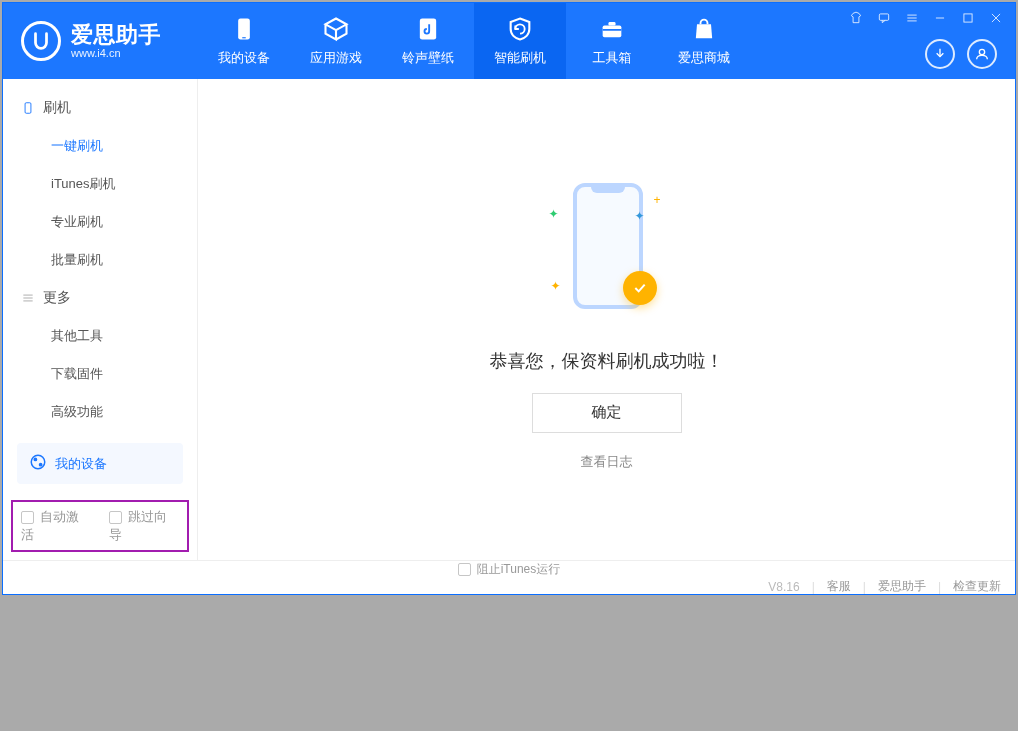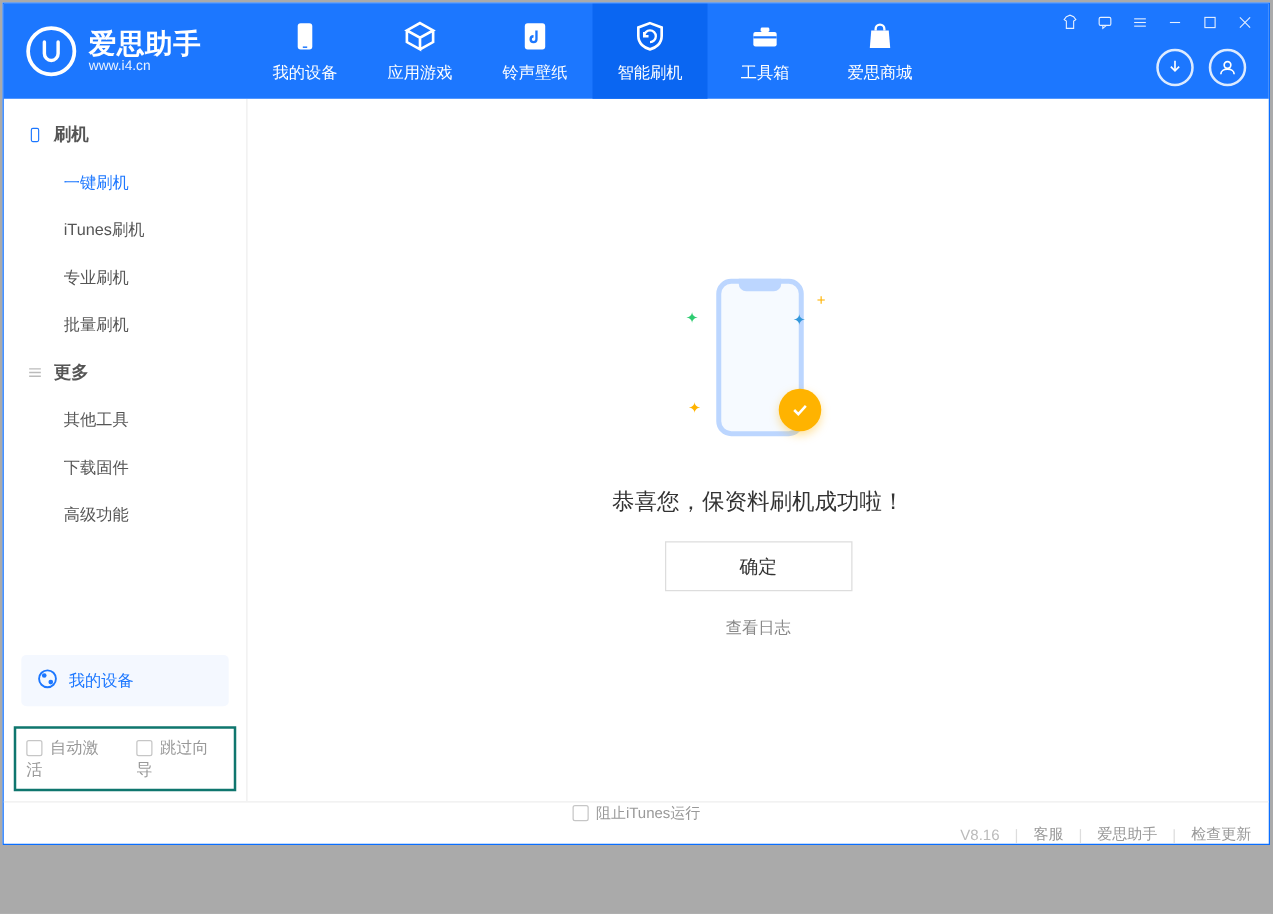--- a/index.html
+++ b/index.html
@@ -1,17 +1,17 @@
 <!DOCTYPE html>
 <html><head>
 <meta charset="utf-8">
 <style>
   * { box-sizing: border-box; margin: 0; padding: 0; }
   html, body { width: 1018px; height: 731px; font-family: "Microsoft YaHei", Arial, sans-serif; background: #aaa; }
-  .window { position: relative; width: 1014px; height: 674px; margin: 2px; border: 1px solid #0a6eff; background: #fff; display: flex; flex-direction: column; }
+  .window { position: relative; width: 1014px; height: 593px; margin: 2px; border: 1px solid #0a6eff; background: #fff; display: flex; flex-direction: column; }
 
   
   .titlebar { height: 76px; background: #1C77FF; display: flex; align-items: stretch; color: #fff; position: relative; }
   .brand { display: flex; align-items: center; padding: 0 18px 0 18px; width: 195px; }
   .brand-logo { width: 40px; height: 40px; border: 3px solid #fff; border-radius: 50%; display: flex; align-items: center; justify-content: center; margin-right: 10px; position: relative; }
   .brand-logo svg { width: 22px; height: 22px; }
   .brand-text { display: flex; flex-direction: column; line-height: 1.1; }
   .brand-title { font-size: 22px; font-weight: 600; letter-spacing: 0.5px; }
   .brand-sub { font-size: 11px; opacity: 0.9; }
 
@@ -27,32 +27,32 @@
 
   .right-circles { position: absolute; right: 18px; bottom: 10px; display: flex; gap: 12px; }
   .circle-btn { width: 30px; height: 30px; border: 2px solid rgba(255,255,255,0.85); border-radius: 50%; display: flex; align-items: center; justify-content: center; cursor: pointer; }
   .circle-btn svg { width: 16px; height: 16px; stroke: #fff; fill: none; stroke-width: 2; }
 
   
   .body { flex: 1; display: flex; min-height: 0; }
 
   
   .sidebar { width: 195px; border-right: 1px solid #eee; display: flex; flex-direction: column; padding-top: 10px; color: #333; }
-  .side-group-title { display: flex; align-items: center; gap: 8px; padding: 10px 18px; font-size: 14px; color: #555; font-weight: bold; }
+  .side-group-title { display: flex; align-items: center; gap: 8px; padding: 10px 18px; font-size: 14px; color: #555; }
   .side-group-title .gicon { width: 14px; height: 14px; display: flex; align-items: center; justify-content: center; }
   .side-item { padding: 10px 18px 10px 48px; font-size: 13px; color: #555; cursor: pointer; }
   .side-item.active { color: #1C77FF; }
   .side-spacer { flex: 1; }
   .device-box { margin: 10px 14px; background: #F4F8FF; border-radius: 4px; padding: 10px 12px; font-size: 13px; color: #1C77FF; display: flex; align-items: center; gap: 8px; }
   .device-box2 { margin: 0 14px 10px; background: #F4F8FF; border-radius: 4px; padding: 10px 12px 8px; font-size: 13px; color: #1C77FF; }
   .device-name { font-weight: 600; }
   .storage-pill { display: inline-block; margin-top: 6px; background: #E3EEFF; color: #1C77FF; border-radius: 10px; padding: 1px 10px; font-size: 12px; }
   .device-type { margin-top: 4px; color: #9aa6b1; font-size: 12px; }
 
-  .opts-row { margin: 6px 8px 8px; padding: 6px 8px; border: 2px solid #0f766e; display: flex; align-items: center; gap: 18px; font-size: 13px; color: #999; }
+  .opts-row { margin: 6px 8px 8px; padding: 6px 8px; border: 2px solid #a21caf; display: flex; align-items: center; gap: 18px; font-size: 13px; color: #999; }
   .chk { width: 13px; height: 13px; border: 1px solid #c6c6c6; display: inline-block; vertical-align: middle; margin-right: 6px; border-radius: 2px; }
 
   
   .main { flex: 1; display: flex; flex-direction: column; align-items: center; justify-content: center; gap: 20px; color: #333; }
   .illus { position: relative; width: 160px; height: 160px; }
   .phone-shape { position: absolute; left: 46px; top: 14px; width: 70px; height: 126px; border: 4px solid #BCD6FF; border-radius: 12px; background: #F6FAFF; }
   .phone-notch { position: absolute; left: 64px; top: 14px; width: 34px; height: 10px; background: #BCD6FF; border-radius: 0 0 6px 6px; }
   .badge-check { position: absolute; right: 30px; bottom: 24px; width: 34px; height: 34px; background: #FFB300; border-radius: 50%; display: flex; align-items: center; justify-content: center; box-shadow: 0 3px 8px rgba(255,179,0,0.4); }
   .badge-check svg { width: 16px; height: 16px; stroke: #fff; stroke-width: 3; fill: none; }
   .spark { position: absolute; font-size: 12px; }

